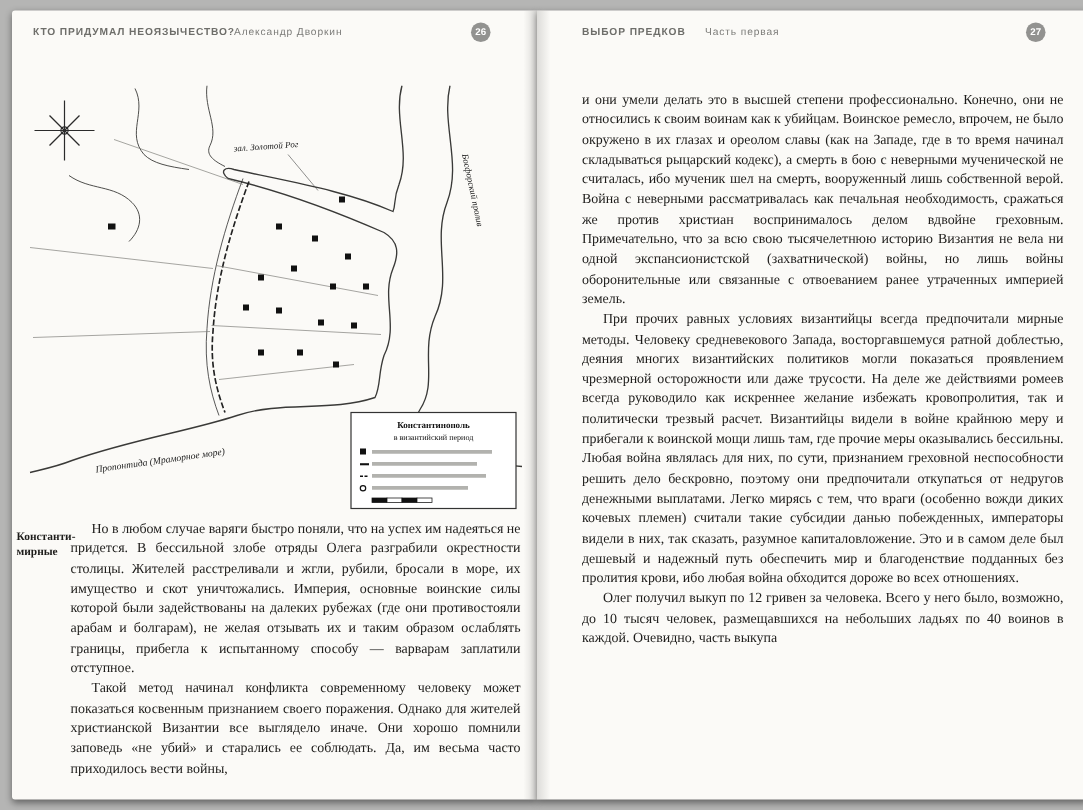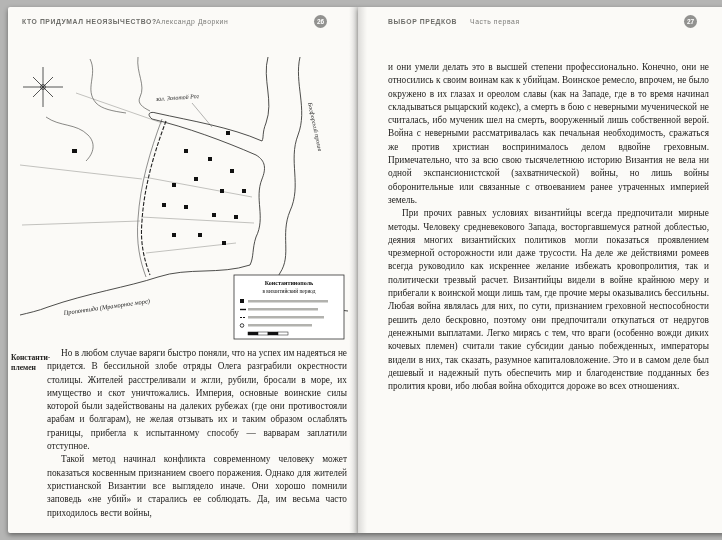--- a/index.html
+++ b/index.html
@@ -141,33 +141,34 @@
             <rect x="242" y="275" width="10" height="3" fill="#fff"></rect>
             <rect x="252" y="275" width="10" height="3" fill="#111"></rect>
             <rect x="262" y="275" width="10" height="3" fill="#fff"></rect>
           </g>
         </g>
       </svg>
     </div>
 
     <div class="margin-caption">
       <div>Константи-</div>
-      <div>племен</div>
+      <div>мирные</div>
     </div>
 
     <div class="body-text left-text">
       <p>Но в любом случае варяги быстро поняли, что на успех им надеяться не придется. В бессильной злобе отряды Олега разграбили окрестности столицы. Жителей расстреливали и жгли, рубили, бросали в море, их имущество и скот уничтожались. Империя, основные воинские силы которой были задействованы на далеких рубежах (где они противостояли арабам и болгарам), не желая отзывать их и таким образом ослаблять границы, прибегла к испытанному способу — варварам заплатили отступное.</p>
       <p>Такой метод начинал конфликта современному человеку может показаться косвенным признанием своего поражения. Однако для жителей христианской Византии все выглядело иначе. Они хорошо помнили заповедь «не убий» и старались ее соблюдать. Да, им весьма часто приходилось вести войны,</p>
     </div>
   </div>
 
   <div class="page page-right">
     <span class="hdr hdr-bold" style="left:30px;">ВЫБОР ПРЕДКОВ</span>
     <span class="hdr" style="left:112px;">Часть первая</span>
     <span class="page-circle" style="left:326px;">27</span>
 
     <div class="body-text right-text">
       <p style="text-indent:0;">и они умели делать это в высшей степени профессионально. Конечно, они не относились к своим воинам как к убийцам. Воинское ремесло, впрочем, не было окружено в их глазах и ореолом славы (как на Западе, где в то время начинал складываться рыцарский кодекс), а смерть в бою с неверными мученической не считалась, ибо мученик шел на смерть, вооруженный лишь собственной верой. Война с неверными рассматривалась как печальная необходимость, сражаться же против христиан воспринималось делом вдвойне греховным. Примечательно, что за всю свою тысячелетнюю историю Византия не вела ни одной экспансионистской (захватнической) войны, но лишь войны оборонительные или связанные с отвоеванием ранее утраченных империей земель.</p>
       <p>При прочих равных условиях византийцы всегда предпочитали мирные методы. Человеку средневекового Запада, восторгавшемуся ратной доблестью, деяния многих византийских политиков могли показаться проявлением чрезмерной осторожности или даже трусости. На деле же действиями ромеев всегда руководило как искреннее желание избежать кровопролития, так и политически трезвый расчет. Византийцы видели в войне крайнюю меру и прибегали к воинской мощи лишь там, где прочие меры оказывались бессильны. Любая война являлась для них, по сути, признанием греховной неспособности решить дело бескровно, поэтому они предпочитали откупаться от недругов денежными выплатами. Легко мирясь с тем, что враги (особенно вожди диких кочевых племен) считали такие субсидии данью побежденных, императоры видели в них, так сказать, разумное капиталовложение. Это и в самом деле был дешевый и надежный путь обеспечить мир и благоденствие подданных без пролития крови, ибо любая война обходится дороже во всех отношениях.</p>
+      <p>Олег получил выкуп по 12 гривен за человека. Всего у него было, возможно, до 10 тысяч человек, размещавшихся на небольших ладьях по 40 воинов в каждой. Очевидно, часть выкупа</p>
     </div>
   </div>
 
 </div>
 
 </body></html>

